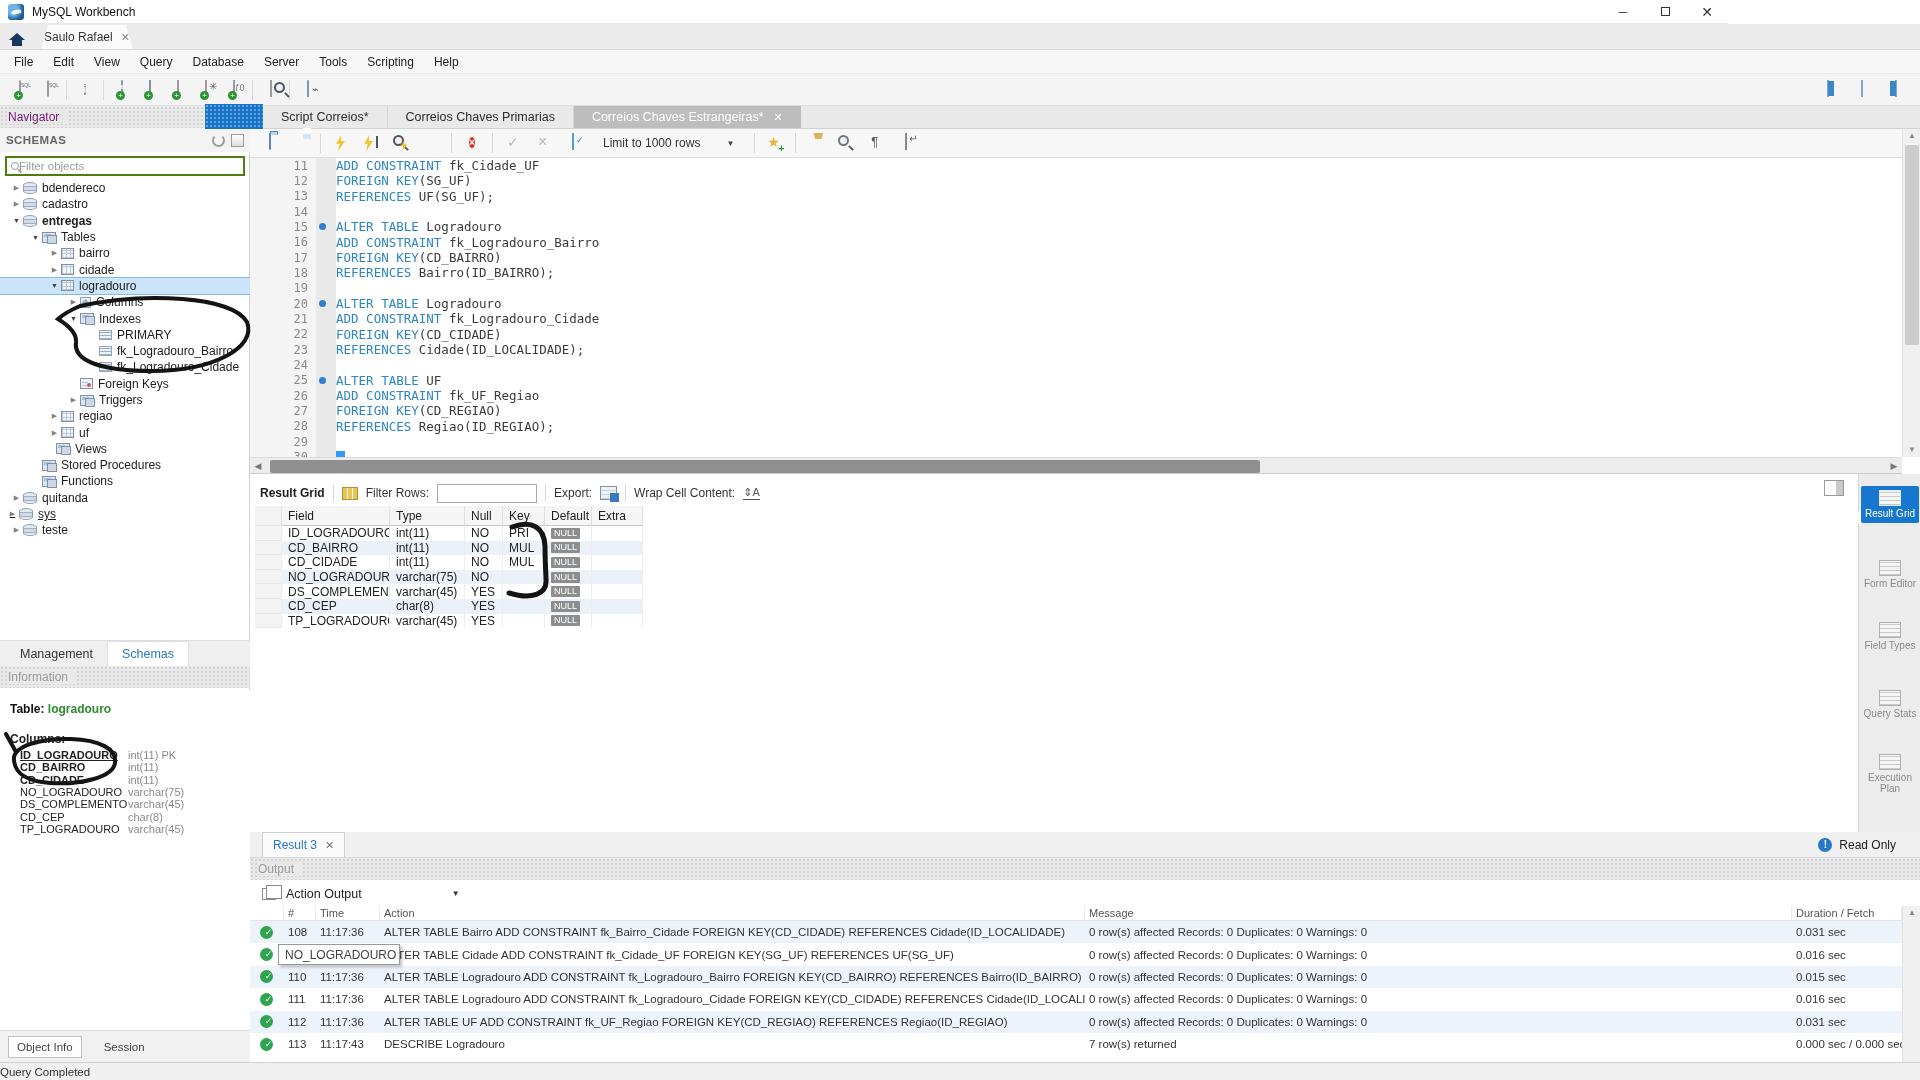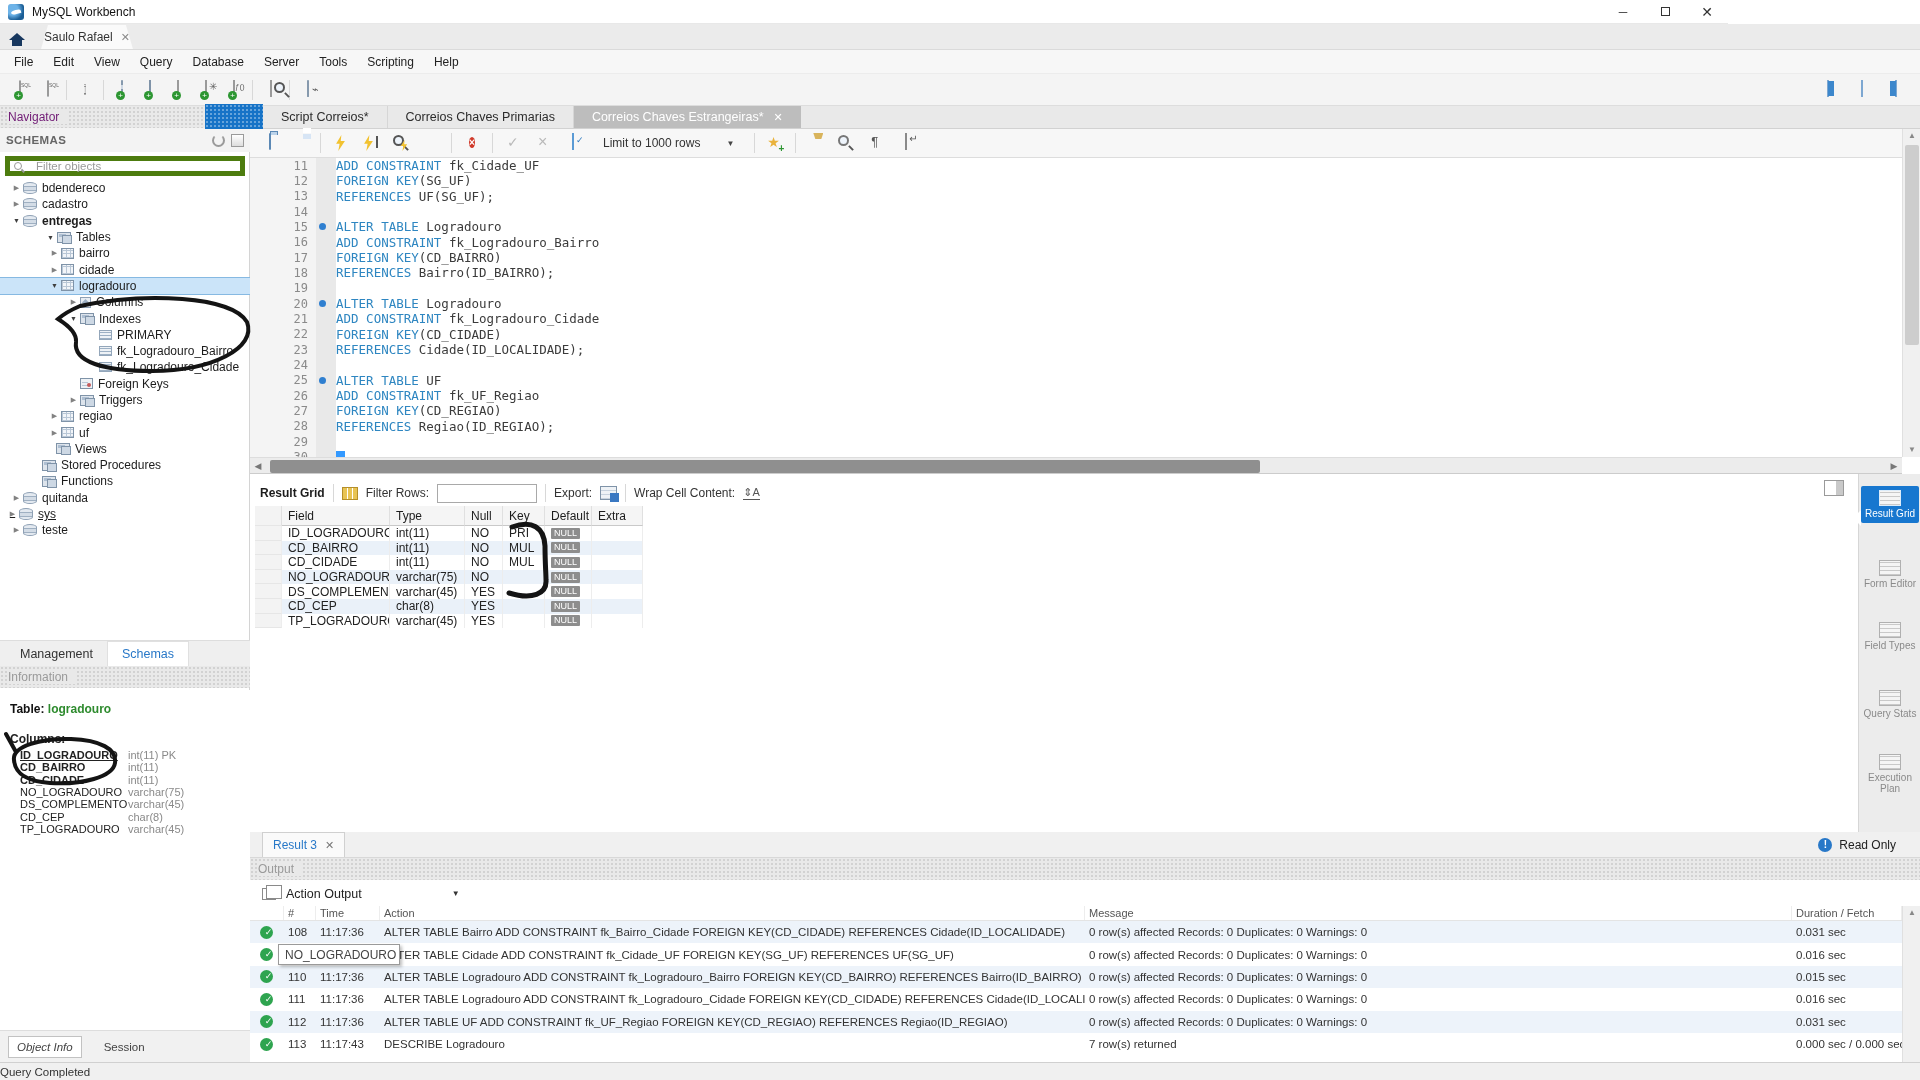--- a/index.html
+++ b/index.html
@@ -97,21 +97,21 @@
     background-image:radial-gradient(#d2d2d2 1px, transparent 1px); background-size:4px 4px; }
   .panelhead span.t { background:#e9e9e9; padding-right:8px; font-size:12px; }
   .navhead { position:absolute; left:0; top:0; width:205px; }
   .navhead span.t { color:#701a75; }
   .schemasrow { position:absolute; left:0; top:22px; width:250px; height:24px; background:#f3f3f3; display:flex; align-items:center; padding:0 6px; }
   .schemasrow .label { font-weight:bold; color:#666; font-size:11.5px; letter-spacing:.4px; }
   .schemasrow .sright { margin-left:auto; display:flex; gap:6px; }
   .sicon { width:13px; height:13px; border-radius:50%; border:2px solid #9a9a9a; border-top-color:transparent; }
   .sicon2 { width:13px; height:13px; border:1px solid #9a9a9a; background:linear-gradient(#fff,#ddd); }
   .filterrow { position:absolute; left:0; top:46px; width:250px; height:28px; padding:4px 5px; }
-  .filterbox { width:240px; height:20px; background:#fff; border:5px solid #4d7c0f; display:flex; align-items:center; padding-left:4px; gap:14px;}
+  .filterbox { width:240px; height:20px; background:#fff; border:2px solid #4d7c0f; display:flex; align-items:center; padding-left:4px; gap:0;}
   .fmag { width:8px; height:8px; border:1.5px solid #999; border-radius:50%; position:relative; flex:none;}
   .fmag::after{content:""; position:absolute; width:4px; height:1.5px; background:#999; transform:rotate(45deg); left:6px; top:7px;}
   .filterbox input { border:0; outline:0; font-size:11.5px; color:#444; width:200px; background:transparent;}
   .filterbox input::placeholder { color:#9a9a9a; }
 
   .tree { position:absolute; left:0; top:74px; width:250px; }
   .trow { height:16.3px; display:flex; align-items:center; font-size:12px; color:#1c1c1c; white-space:nowrap; }
   .trow.sel { background:#cbe4f9; outline:1px solid #86b9e2; }
   .exp { width:13px; flex:none; font-size:7px; color:#555; text-align:center; }
   .exp.closed::before { content:"▶"; color:#828282; }
@@ -145,21 +145,21 @@
   .info-table-line .val { font-weight:bold; color:#2e8b2e; }
   .info-cols-lbl { font-weight:bold; font-size:12px; margin-bottom:3px; }
   .icolrow { display:flex; font-size:11px; height:12.3px; align-items:center;}
   .icolrow .nm { width:118px; padding-left:10px; color:#222; }
   .icolrow .nm.b { font-weight:bold; }
   .icolrow .nm.u { text-decoration:underline; }
   .icolrow .tp { color:#8a8a8a; }
 
   .objtabs { position:absolute; left:0; top:924px; width:250px; height:32px; background:#f1f1f1; border-top:1px solid #ddd; display:flex; align-items:center; padding-left:8px; gap:14px;}
   .objtab { font-size:11.5px; color:#444; padding:4px 8px; }
-  .objtab.active { background:#fff; border:1px solid #c2c2c2;font-style:italic; }
+  .objtab.active { background:#fff; border:1px solid #c2c2c2; }
 
   
   .main { position:absolute; left:250px; top:106px; width:1670px; height:956px; background:#fff; }
 
   .bluerect { position:absolute; left:205px; top:104px; width:58px; height:25px; background:#1673c7;
     background-image:radial-gradient(rgba(255,255,255,.35) 1px, transparent 1px); background-size:4px 4px; z-index:5;}
 
   .tabstrip { position:absolute; left:0; top:0; width:1670px; height:23px; background:#e9e9e9; border-bottom:1px solid #d2d2d2; display:flex; padding-left:13px;}
   .etab { padding:0 18px; display:flex; align-items:center; gap:10px; font-size:12.5px; color:#2b2b2b; border-right:1px solid #d6d6d6; }
   .etab.active { background:#bdbdbd; color:#fff; border-right:0; }
@@ -374,21 +374,21 @@
         <div class="trow" style="padding-left: 10px;">
           <span class="exp closed"></span>
           <span class="tico t-db"></span>
           <span class="tlabel">cadastro</span>
         </div>
         <div class="trow" style="padding-left: 10px;">
           <span class="exp open"></span>
           <span class="tico t-db"></span>
           <span class="tlabel b">entregas</span>
         </div>
-        <div class="trow" style="padding-left: 44px;">
+        <div class="trow" style="padding-left: 29px;">
           <span class="exp open"></span>
           <span class="tico t-folder"></span>
           <span class="tlabel">Tables</span>
         </div>
         <div class="trow" style="padding-left: 48px;">
           <span class="exp closed"></span>
           <span class="tico t-table"></span>
           <span class="tlabel">bairro</span>
         </div>
         <div class="trow" style="padding-left: 48px;">

